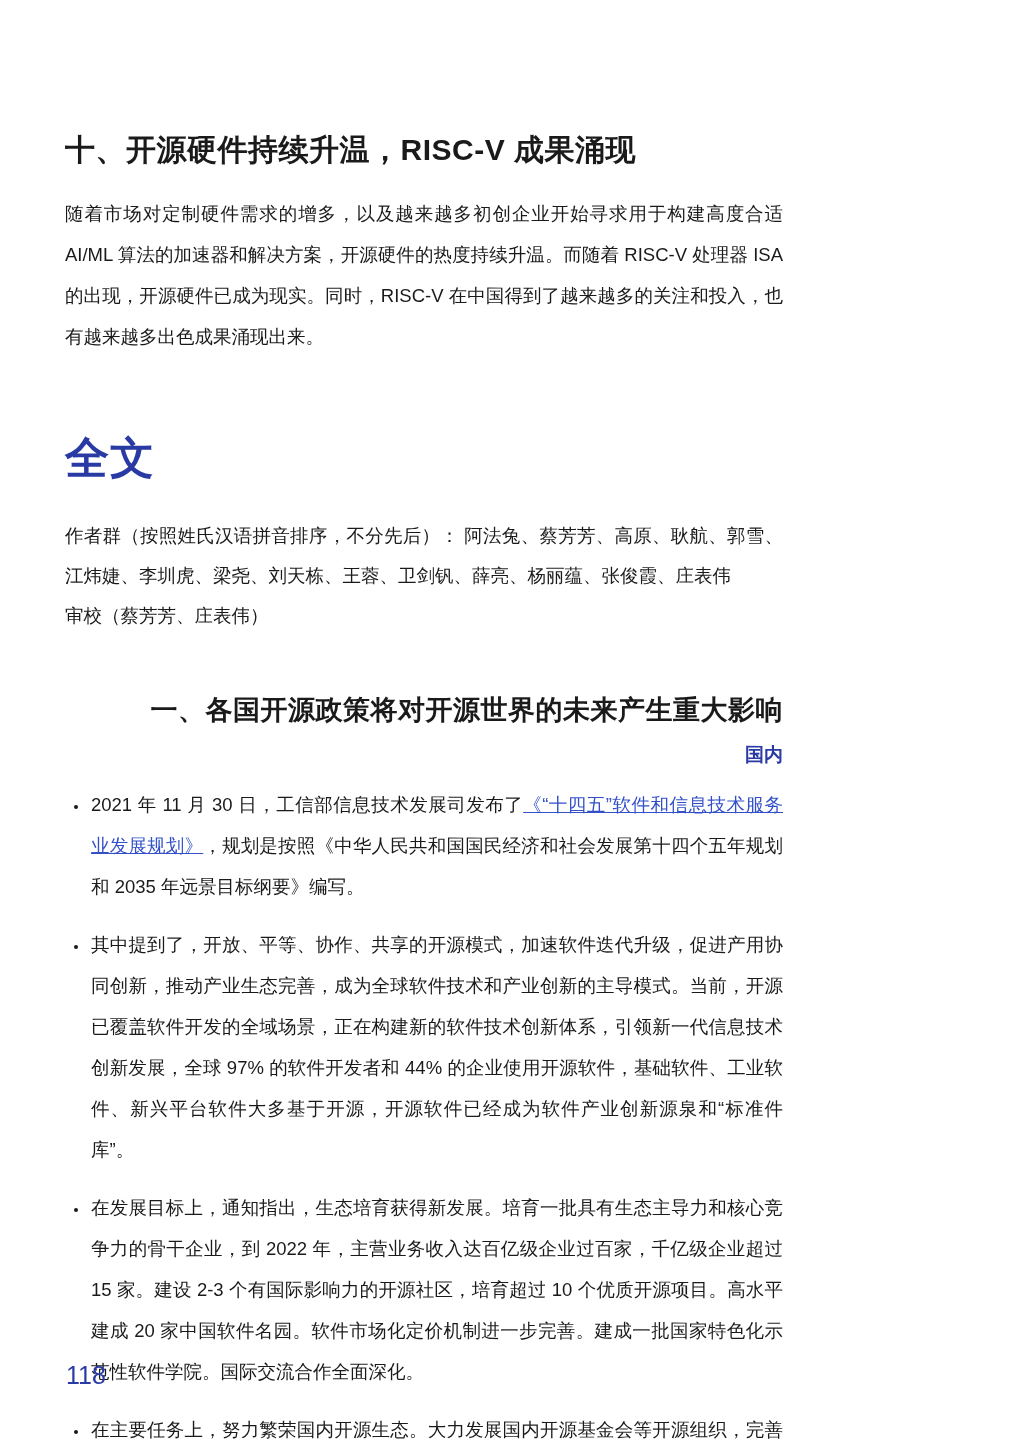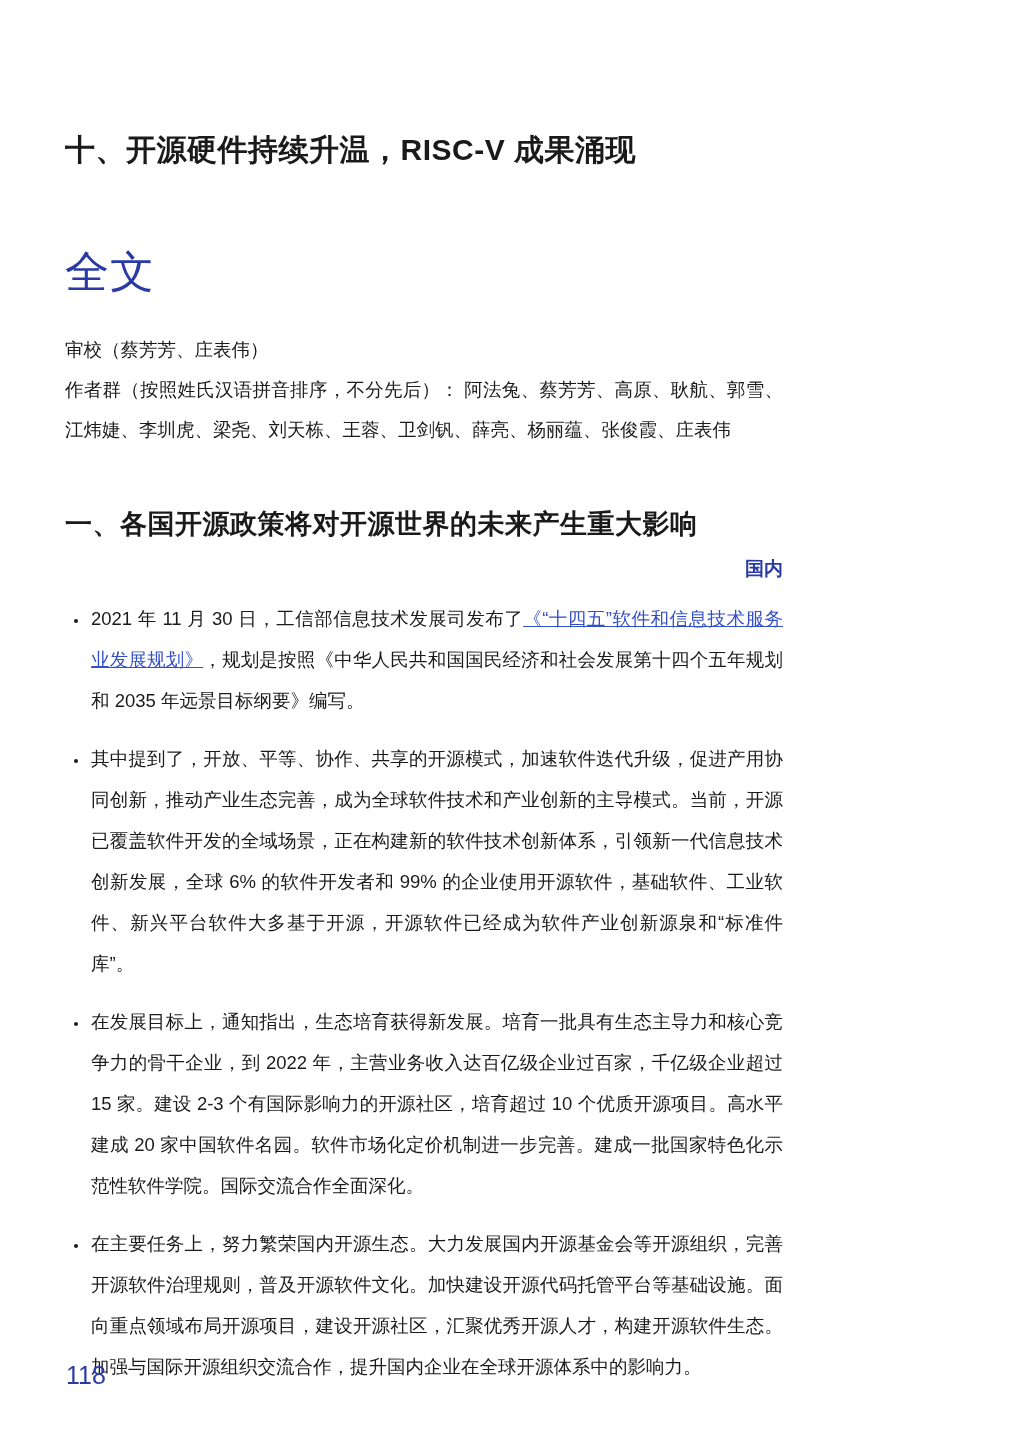--- a/index.html
+++ b/index.html
@@ -15,29 +15,30 @@
   }
   h1.sec10-title{
     font-size:30px;font-weight:700;margin:32px 0 22px 0;color:var(--ink);
     letter-spacing:0.5px;
   }
   p.body-text{
     font-size:18.5px;line-height:41px;margin:0 0 10px 0;
     text-align:justify;
   }
   h2.fulltext-title{
-    color:var(--accent);font-size:44px;font-weight:400;
+    color:var(--accent);font-size:44px;font-weight:700;
     margin:72px 0 28px 0;letter-spacing:1px;
   }
   p.meta-line{
     font-size:18.5px;line-height:40px;margin:0;text-align:justify;
   }
   h3.sec1-title{
     font-size:27px;font-weight:700;margin:56px 0 14px 0;color:var(--ink);
     letter-spacing:0.5px;
+    text-align:right;
   }
   .subhead{
     color:var(--accent);font-size:19px;font-weight:700;margin:0 0 16px 0;text-align:right;
   }
   ul.bullets{
     margin:0;padding-left:24px;list-style:disc outside;
   }
   ul.bullets li{
     font-size:18.5px;line-height:41px;text-align:justify;
     margin-bottom:17px;padding-left:2px;
@@ -53,35 +54,36 @@
     color:var(--accent);font-size:25px;font-weight:400;
   }
 </style>
 </head>
 <body>
 
 <div class="page">
 
   <h1 class="sec10-title">十、开源硬件持续升温，RISC-V 成果涌现</h1>
 
+  <p class="body-text">随着市场对定制硬件需求的增多，以及越来越多初创企业开始寻求用于构建高度合适 AI/ML 算法的加速器和解决方案，开源硬件的热度持续升温。而随着 RISC-V 处理器 ISA 的出现，开源硬件已成为现实。同时，RISC-V 在中国得到了越来越多的关注和投入，也有越来越多出色成果涌现出来。</p>
 
   <h2 class="fulltext-title">全文</h2>
 
+  <p class="meta-line">作者群（按照姓氏汉语拼音排序，不分先后）：  阿法兔、蔡芳芳、高原、耿航、郭雪、江炜婕、李圳虎、梁尧、刘天栋、王蓉、卫剑钒、薛亮、杨丽蕴、张俊霞、庄表伟</p>
+
   <p class="meta-line">审校（蔡芳芳、庄表伟）</p>
-
-  <p class="meta-line">作者群（按照姓氏汉语拼音排序，不分先后）：  阿法兔、蔡芳芳、高原、耿航、郭雪、江炜婕、李圳虎、梁尧、刘天栋、王蓉、卫剑钒、薛亮、杨丽蕴、张俊霞、庄表伟</p>
 
   <h3 class="sec1-title">一、各国开源政策将对开源世界的未来产生重大影响</h3>
 
   <div class="subhead">国内</div>
 
   <ul class="bullets">
     <li>
       <span>2021 年 11 月 30 日，工信部信息技术发展司发布了</span><a class="doc-link" href="#">《“十四五”软件和信息技术服务业发展规划》</a><span>，规划是按照《中华人民共和国国民经济和社会发展第十四个五年规划和 2035 年远景目标纲要》编写。</span>
     </li>
-    <li>其中提到了，开放、平等、协作、共享的开源模式，加速软件迭代升级，促进产用协同创新，推动产业生态完善，成为全球软件技术和产业创新的主导模式。当前，开源已覆盖软件开发的全域场景，正在构建新的软件技术创新体系，引领新一代信息技术创新发展，全球 6% 的软件开发者和 99% 的企业使用开源软件，基础软件、工业软件、新兴平台软件大多基于开源，开源软件已经成为软件产业创新源泉和“标准件库”。</li>
+    <li>其中提到了，开放、平等、协作、共享的开源模式，加速软件迭代升级，促进产用协同创新，推动产业生态完善，成为全球软件技术和产业创新的主导模式。当前，开源已覆盖软件开发的全域场景，正在构建新的软件技术创新体系，引领新一代信息技术创新发展，全球 97% 的软件开发者和 44% 的企业使用开源软件，基础软件、工业软件、新兴平台软件大多基于开源，开源软件已经成为软件产业创新源泉和“标准件库”。</li>
     <li>在发展目标上，通知指出，生态培育获得新发展。培育一批具有生态主导力和核心竞争力的骨干企业，到 2022 年，主营业务收入达百亿级企业过百家，千亿级企业超过 15 家。建设 2-3 个有国际影响力的开源社区，培育超过 10 个优质开源项目。高水平建成 20 家中国软件名园。软件市场化定价机制进一步完善。建成一批国家特色化示范性软件学院。国际交流合作全面深化。</li>
     <li>在主要任务上，努力繁荣国内开源生态。大力发展国内开源基金会等开源组织，完善开源软件治理规则，普及开源软件文化。加快建设开源代码托管平台等基础设施。面向重点领域布局开源项目，建设开源社区，汇聚优秀开源人才，构建开源软件生态。加强与国际开源组织交流合作，提升国内企业在全球开源体系中的影响力。</li>
   </ul>
 
   <div class="page-number">118</div>
 
 </div>
 
 </body></html>

